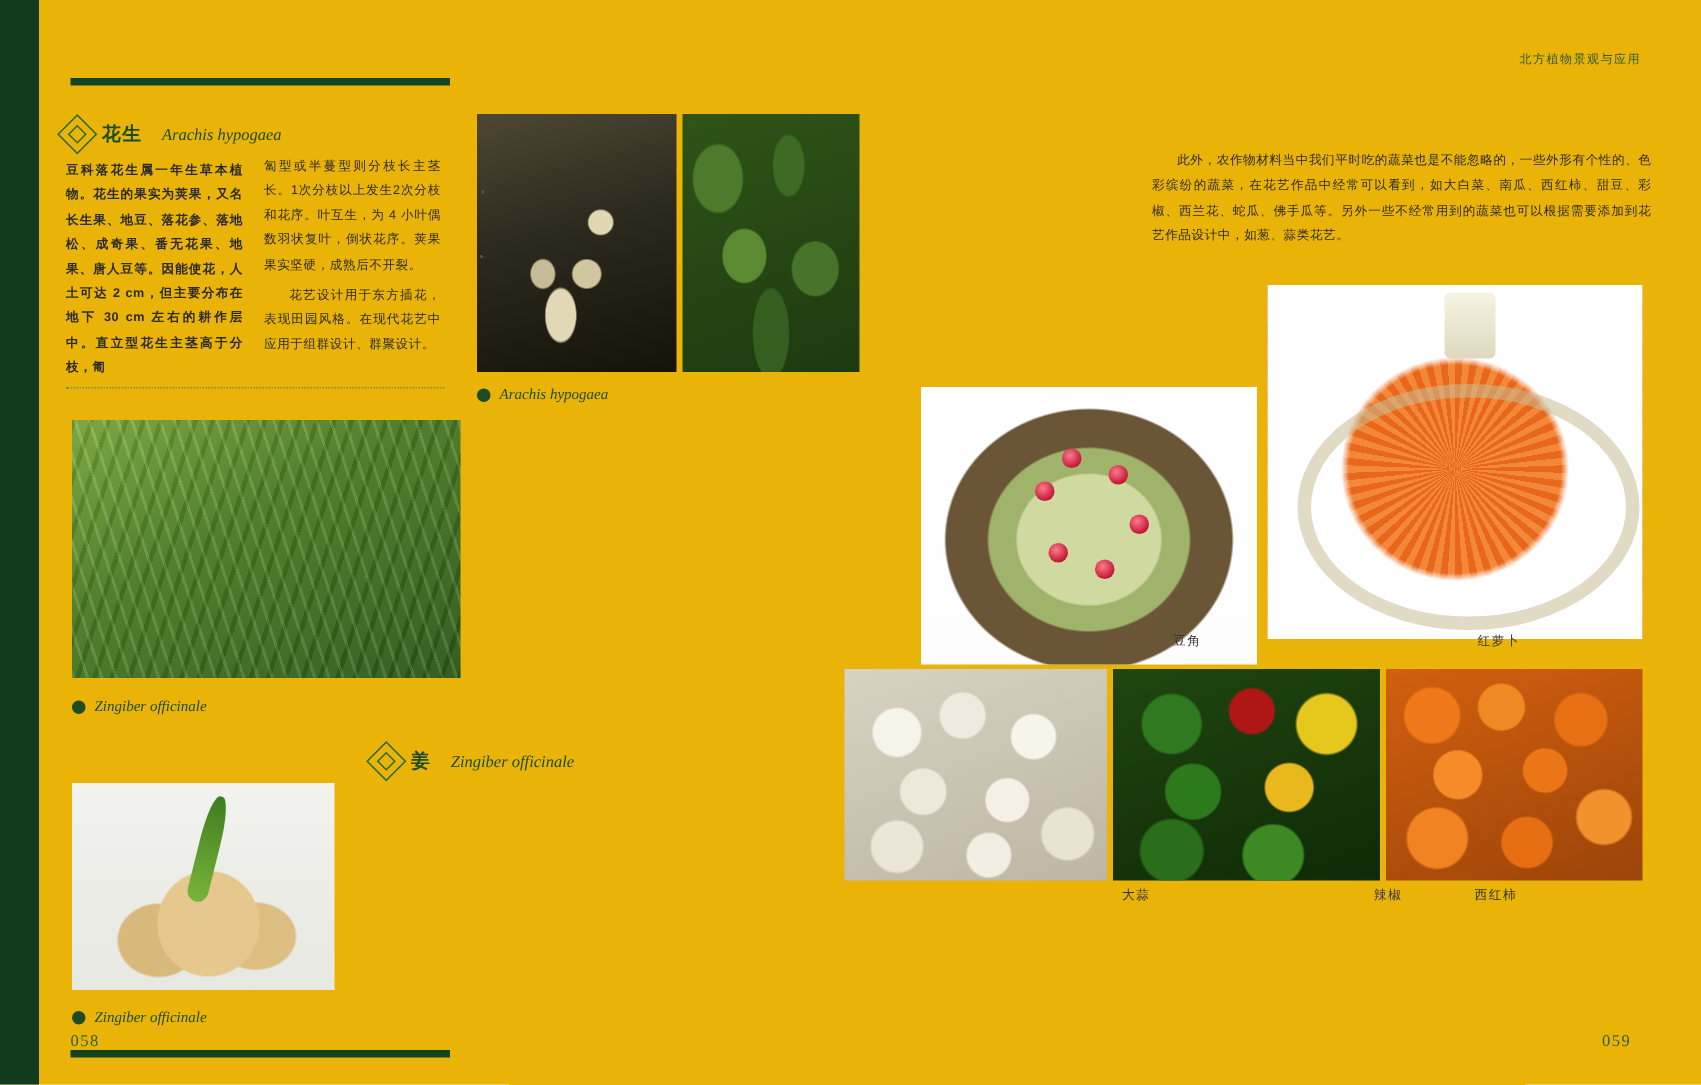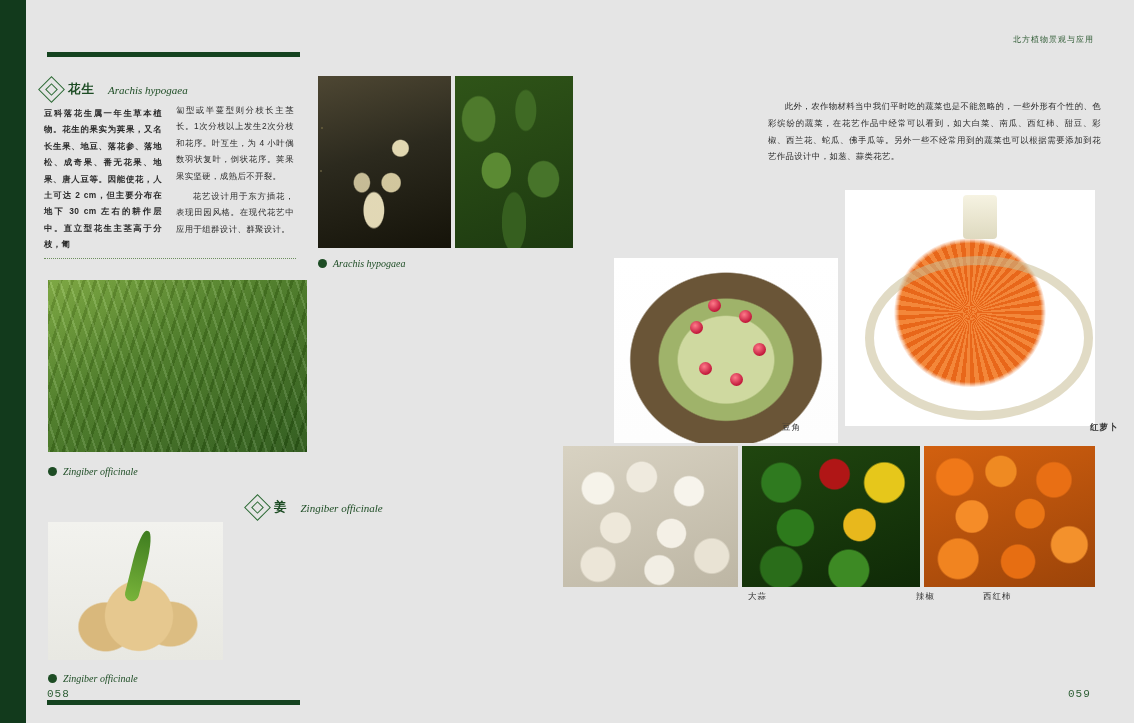--- a/index.html
+++ b/index.html
@@ -10,21 +10,21 @@
   body {
     width: 1134px;
     height: 723px;
     position: relative;
     font-family: "Liberation Sans", sans-serif;
     overflow: hidden;
   }
   .page {
     position: absolute;
     inset: 0;
-    background: #e5e5e5;
+    background: #eab308;
   }
   
   .left-band {
     position: absolute;
     left: 0; top: 0;
     width: 26px; height: 723px;
     background: #123a1c;
   }
   
   .rule {
@@ -124,21 +124,21 @@
     position: absolute;
     font-size: 8.5px;
     color: #333;
     letter-spacing: 1px;
     white-space: nowrap;
   }
 
   
   .folio {
     position: absolute;
-    font-family: Liberation Mono, monospace;
+    font-family: Liberation Serif, serif;
     font-size: 11px;
     color: #2d5e34;
     letter-spacing: 1px;
   }
 
   
   .photo {
     position: absolute;
     overflow: hidden;
     background: #cfcfcf;
@@ -341,21 +341,21 @@
     <div class="fl" style="left:38%; top:56%;"></div>
     <div class="fl" style="left:52%; top:62%;"></div>
   </div>
   <div class="cap-plain" style="left:782px; top:422px;">豆角</div>
 
   <div class="photo ph-carrot" style="left:845px; top:190px; width:250px; height:236px;">
     <div class="mask"></div>
     <div class="ring"></div>
     <div class="candle"></div>
   </div>
-  <div class="cap-plain" style="left:1090px; top:422px;font-weight:bold;">红萝卜</div>
+  <div class="cap-plain" style="left:985px; top:422px;">红萝卜</div>
 
   <div class="photo ph-garlic" style="left:563px; top:446px; width:175px; height:141px;"></div>
   <div class="cap-plain" style="left:748px; top:591px;">大蒜</div>
 
   <div class="photo ph-pepper" style="left:742px; top:446px; width:178px; height:141px;"></div>
   <div class="cap-plain" style="left:872px; top:591px;margin-left:44px;">辣椒</div>
 
   <div class="photo ph-tomato" style="left:924px; top:446px; width:171px; height:141px;"></div>
   <div class="cap-plain" style="left:983px; top:591px;">西红柿</div>
 

